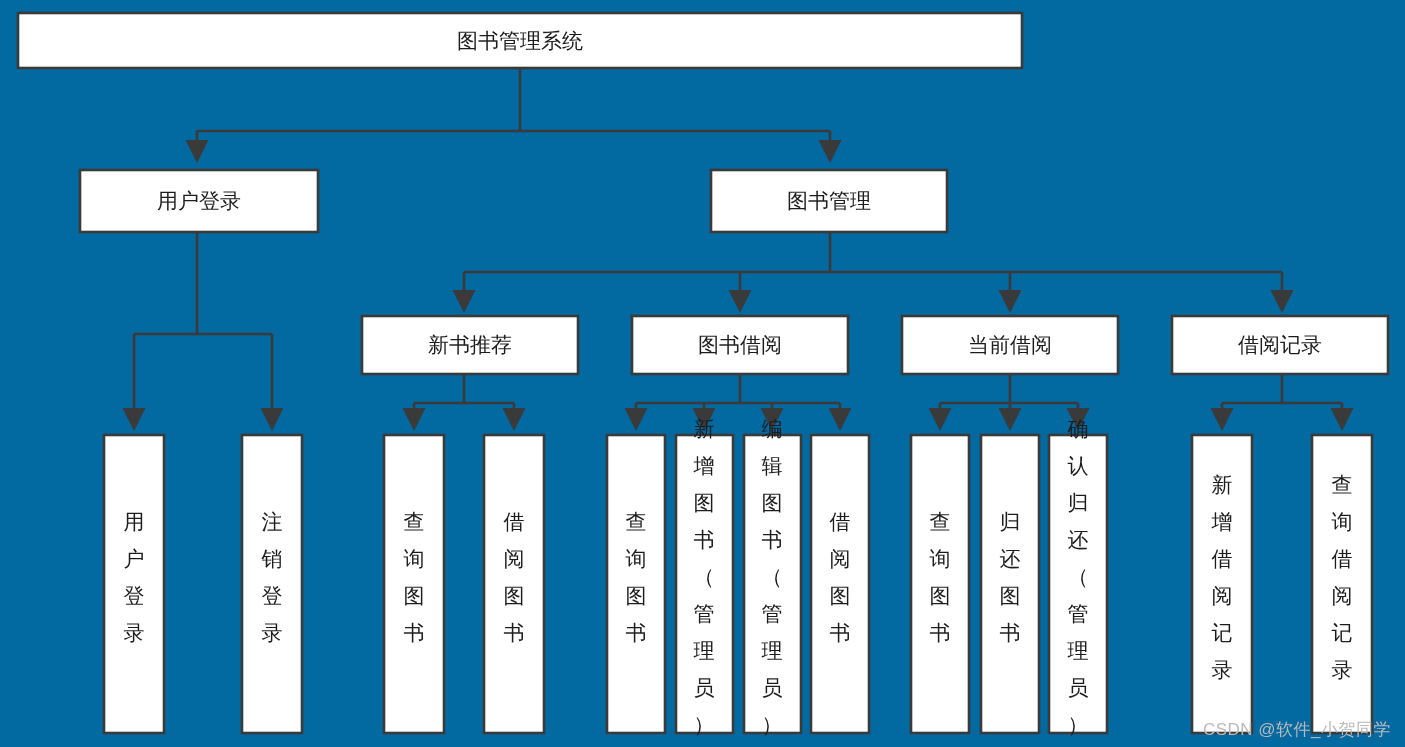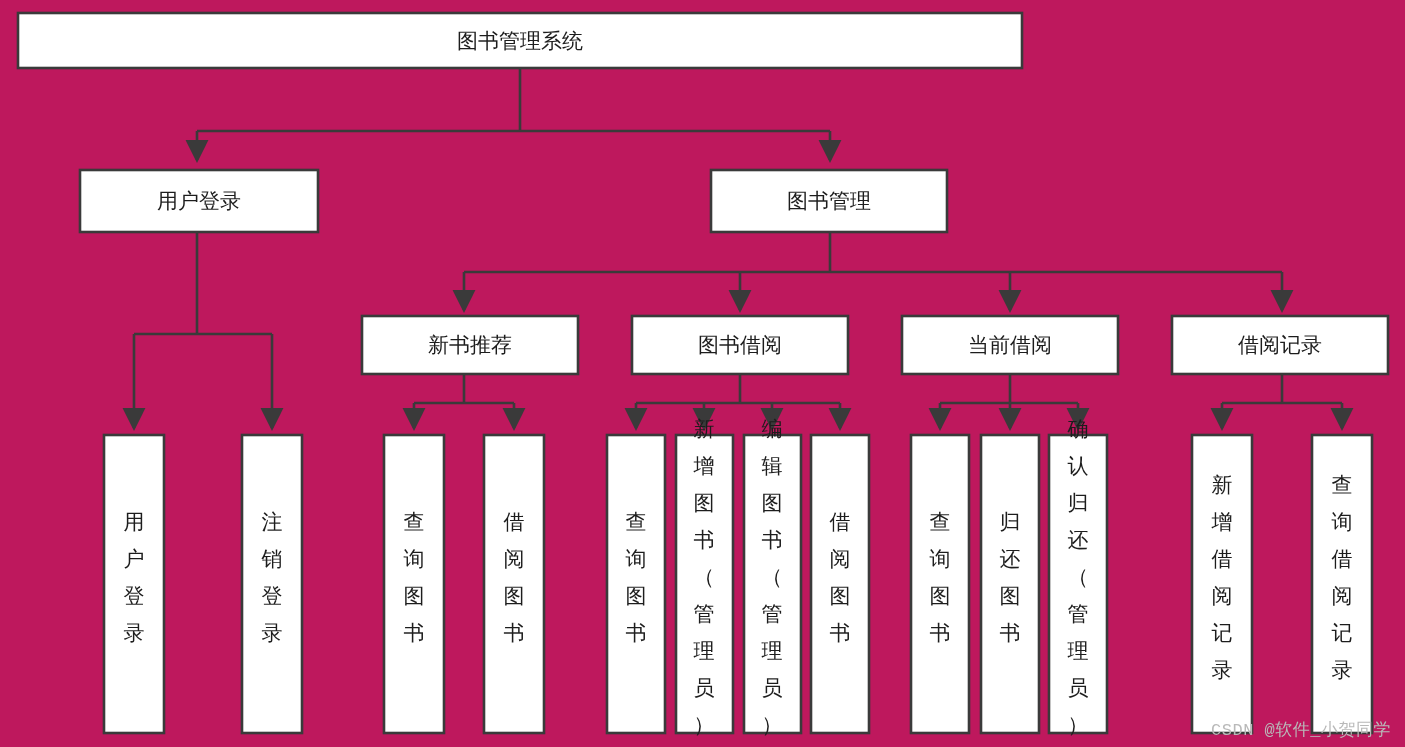--- a/index.html
+++ b/index.html
@@ -10,21 +10,21 @@
   body {
     width: 1405px;
     height: 747px;
     font-family: "Liberation Sans", "DejaVu Sans", sans-serif;
     overflow: hidden;
   }
   #diagram-root {
     position: relative;
     width: 1405px;
     height: 747px;
-    background: #be185d;
+    background: #0369a1;
   }
   svg#tree-svg {
     position: absolute;
     top: 0;
     left: 0;
     width: 1405px;
     height: 747px;
     display: block;
   }
   .node-rect {
@@ -51,21 +51,21 @@
   .node-label-vertical {
     font-family: "Liberation Sans", "DejaVu Sans", sans-serif;
     fill: #1d1d1d;
     font-size: 21px;
     text-anchor: middle;
   }
   .watermark {
     position: absolute;
     right: 14px;
     bottom: 6px;
-    font-family: Liberation Mono, monospace;
+    font-family: Liberation Sans, sans-serif;
     font-size: 17px;
     color: #b9b9b9;
     letter-spacing: 0.5px;
     white-space: nowrap;
     user-select: none;
   }
 </style>
 </head>
 <body>
 

